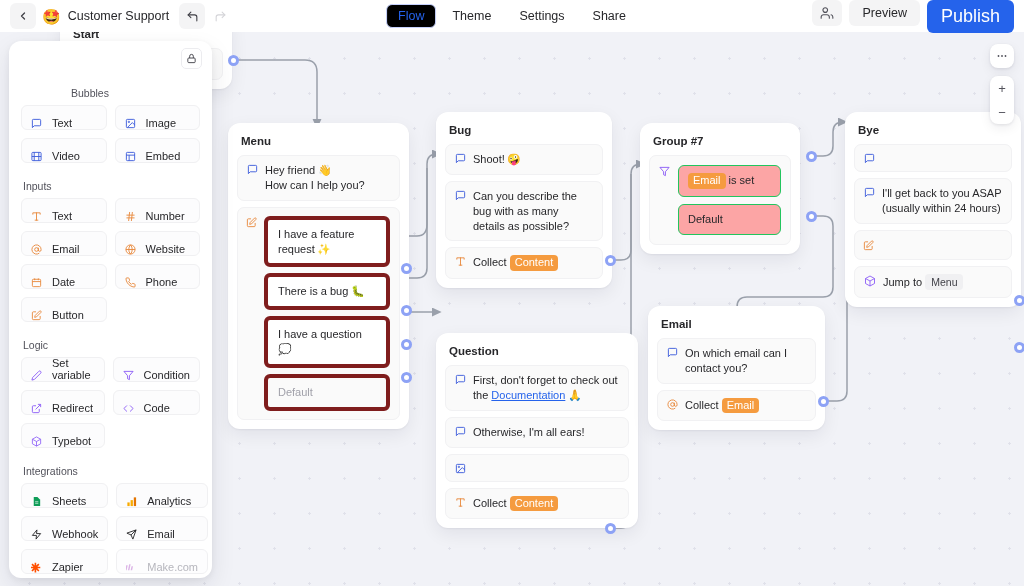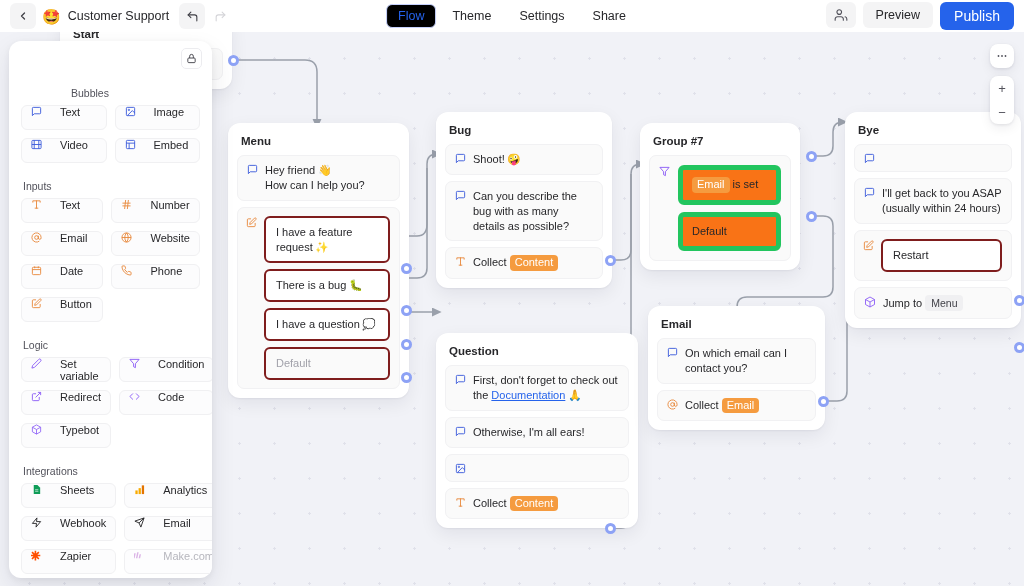--- a/index.html
+++ b/index.html
@@ -61,21 +61,21 @@
     width: 30px; height: 26px; border-radius: 6px;
     background: #f4f4f5;
     display: flex; align-items: center; justify-content: center;
   }
   .btn-preview {
     font-size: 12.5px; color: #27272a;
     background: #f4f4f5;
     padding: 6px 13px; border-radius: 6px;
   }
   .btn-publish {
-    font-size: 14px; color: #ffffff;
+    font-size: 18px; color: #ffffff;
     background: #2563eb;
     padding: 6px 14px; border-radius: 6px;
     font-weight: 400;
   }
 
   
   .canvas {
     position: absolute; top: 32px; left: 0;
     width: 1024px; height: 554px;
     background-color: #f1f2f7;
@@ -112,21 +112,21 @@
     line-height: 1.35;
     color: #27272a;
   }
   .block:last-child { margin-bottom: 0; }
   .block .bico { flex: 0 0 auto; margin-top: 1px; line-height: 0; }
   .block .btxt { flex: 1 1 auto; }
   .block.choices { flex-direction: row; padding: 8px 9px 8px 8px; }
   .choice-wrap { flex: 1; display: flex; flex-direction: column; gap: 6px; }
   .choice {
     background: #ffffff;
-    border: 2px solid #7f1d1d;
+    border: 4px solid #7f1d1d;
     border-radius: 6px;
     padding: 7px 10px;
     font-size: 11px;
     color: #27272a;
     line-height: 1.35;
   }
   .choice.placeholder { color: #a1a1aa; background: #fafafa; }
 
   .pill {
     display: inline-block;
@@ -143,21 +143,21 @@
     background: #f0f0f2;
     color: #3f3f46;
     border-radius: 4px;
     padding: 1px 6px;
     font-size: 10.5px;
   }
   .doc-link { color: #2563eb; text-decoration: underline; }
   .condrow { display: flex; gap: 8px; align-items: flex-start; padding: 9px 9px; }
   .cond-inner { flex: 1; display: flex; flex-direction: column; gap: 7px; }
   .cond-box {
-    background: #f97316; border: 5px solid #22c55e; border-radius: 6px;
+    background: #fca5a5; border: 1px solid #22c55e; border-radius: 6px;
     padding: 7px 9px; font-size: 11px; color: #27272a;
   }
 
   .thumb {
     width: 100%; height: 78px; border-radius: 6px;
     background:
       radial-gradient(circle at 57% 48%, #9a6a4a 0 9%, transparent 9.5%),
       radial-gradient(ellipse at 20% 72%, #d9c85f 0 14%, transparent 15%),
       radial-gradient(ellipse at 80% 28%, #8e2f5c 0 18%, transparent 19%),
       linear-gradient(165deg, #4a2a52 0%, #6b3566 30%, #36203f 62%, #1d1220 100%);
@@ -219,21 +219,21 @@
   .sb-section {
     font-size: 10.5px; color: #52525b;
     margin: 17px 0 6px 2px; font-weight: 400;
   }
   .sb-section.first { margin-top: 38px; padding-left: 48px; }
   .sb-grid { display: grid; grid-template-columns: 1fr 1fr; gap: 8px 8px; }
   .sb-item {
     height: 25px; border-radius: 6px;
     border: 1px solid #f0f0f2;
     background: #fcfcfd;
-    display: flex; align-items: flex-start; gap: 18px;
+    display: flex; align-items: flex-end; gap: 10px;
     padding: 0 9px;
     font-size: 11px; color: #27272a;
   }
   .sb-item.dim { color: #b6b6bd; background: #fdfdfe; }
   .sb-ico { line-height: 0; flex: 0 0 auto; }
 </style>
 </head>
 <body>
 
 <div class="header">
@@ -496,23 +496,20 @@
       </span>
       <span class="btxt">I'll get back to you ASAP (usually within 24 hours)</span>
     </div>
     <div class="block choices">
       <span class="bico">
         <svg width="11" height="11" viewBox="0 0 24 24" fill="none" stroke="#e8893c" stroke-width="2" stroke-linejoin="round">
             <path d="M11 4H5a2 2 0 0 0-2 2v13a2 2 0 0 0 2 2h13a2 2 0 0 0 2-2v-6"></path>
             <path d="M18.5 2.5a2.1 2.1 0 0 1 3 3L12 15l-4 1 1-4z"></path>
           </svg>
       </span>
-      <span class="choice-wrap">
-        <span class="choice">Restart</span>
-      </span>
     </div>
     <div class="block">
       <span class="bico">
         <svg width="12" height="12" viewBox="0 0 24 24" fill="none" stroke="#8b5cf6" stroke-width="1.8" stroke-linejoin="round">
             <path d="M12 2l9 5v10l-9 5-9-5V7z"></path>
             <path d="M3 7l9 5 9-5M12 12v10"></path>
           </svg>
       </span>
       <span class="btxt">
         <span>Jump to</span>

